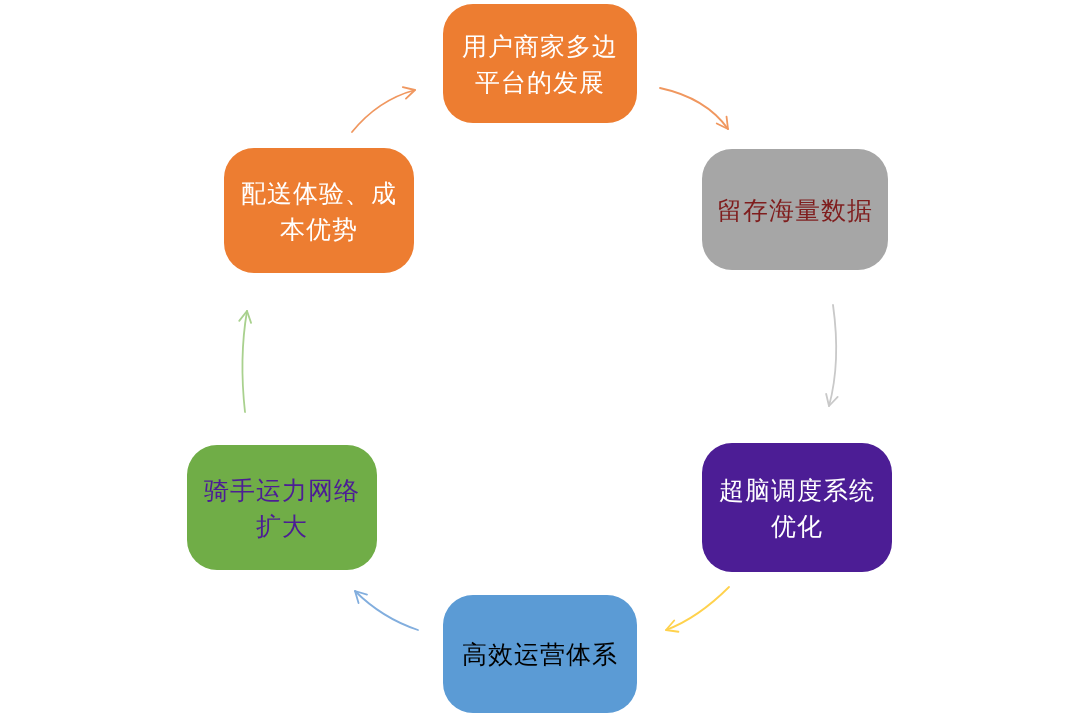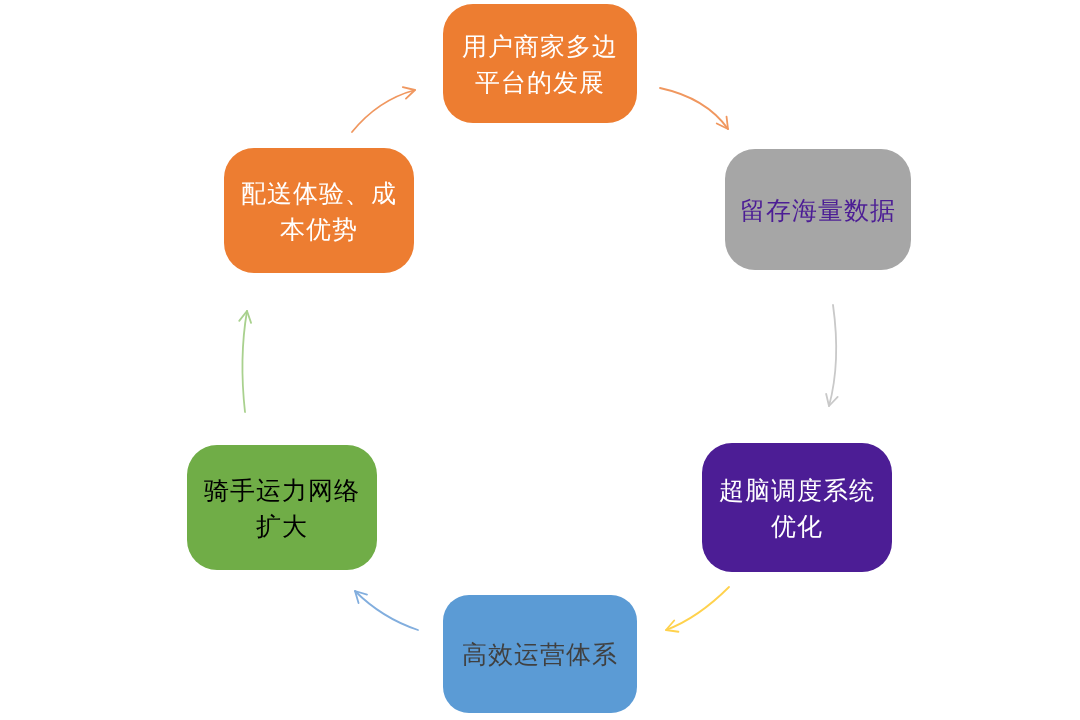--- a/index.html
+++ b/index.html
@@ -62,31 +62,31 @@
       <path d="M729,587 Q698,618 666,630" fill="none" stroke="#FFD24D" stroke-width="1.8" stroke-linecap="round" marker-end="url(#ah2)"></path>
       <path d="M418,630 Q382,618 355,591" fill="none" stroke="#82AEDE" stroke-width="1.8" stroke-linecap="round" marker-end="url(#ah3)"></path>
       <path d="M245,412 Q239,358 247,311" fill="none" stroke="#A9D18E" stroke-width="1.8" stroke-linecap="round" marker-end="url(#ah4)"></path>
       <path d="M352,132 Q378,100 415,90" fill="none" stroke="#F0975F" stroke-width="1.8" stroke-linecap="round" marker-end="url(#ah5)"></path>
     </svg>
 
   <div class="node n0" style="background: rgb(237, 125, 49); color: rgb(255, 255, 255);">
     <span class="label">用户商家多边
 平台的发展</span>
   </div>
-  <div class="node n1" style="background: rgb(166, 166, 166); color: #4c1d95; margin-left: 23px;">
+  <div class="node n1" style="background: rgb(166, 166, 166); color: #7f1d1d;">
     <span class="label">留存海量数据</span>
   </div>
   <div class="node n2" style="background: #4c1d95; color: rgb(255, 255, 255);">
     <span class="label">超脑调度系统
 优化</span>
   </div>
-  <div class="node n3" style="background: rgb(91, 155, 213); color: #404040; border-radius: 26px;">
+  <div class="node n3" style="background: rgb(91, 155, 213); color: #000000;">
     <span class="label">高效运营体系</span>
   </div>
-  <div class="node n4" style="background: rgb(112, 173, 71); color: #000000;">
+  <div class="node n4" style="background: rgb(112, 173, 71); color: #4c1d95;">
     <span class="label">骑手运力网络
 扩大</span>
   </div>
   <div class="node n5" style="background: rgb(237, 125, 49); color: rgb(255, 255, 255); margin-left: 36px;">
     <span class="label">配送体验、成
 本优势</span>
   </div>
 
 </div>
 

